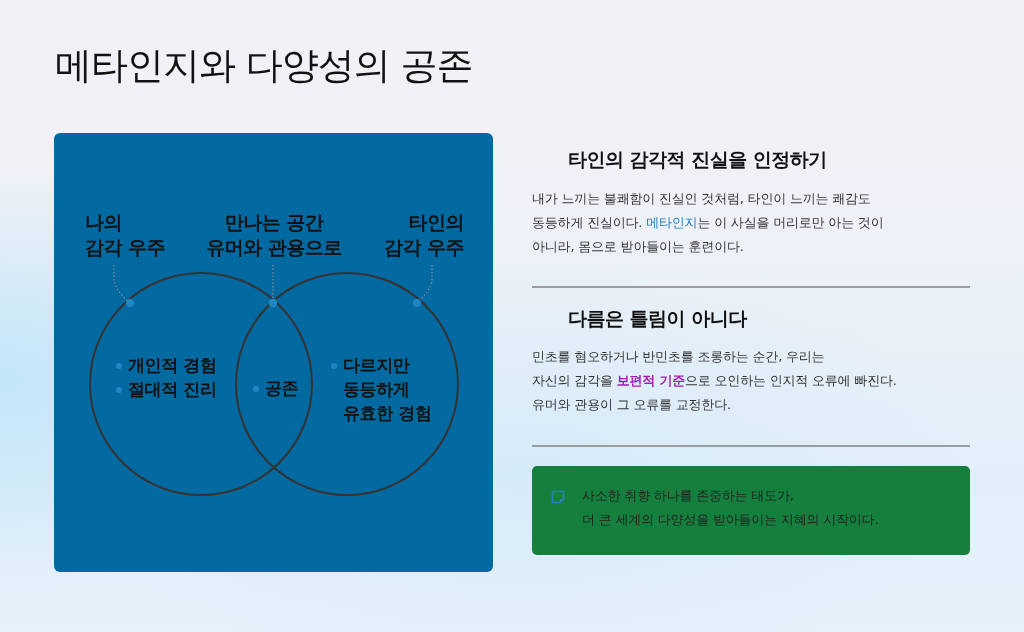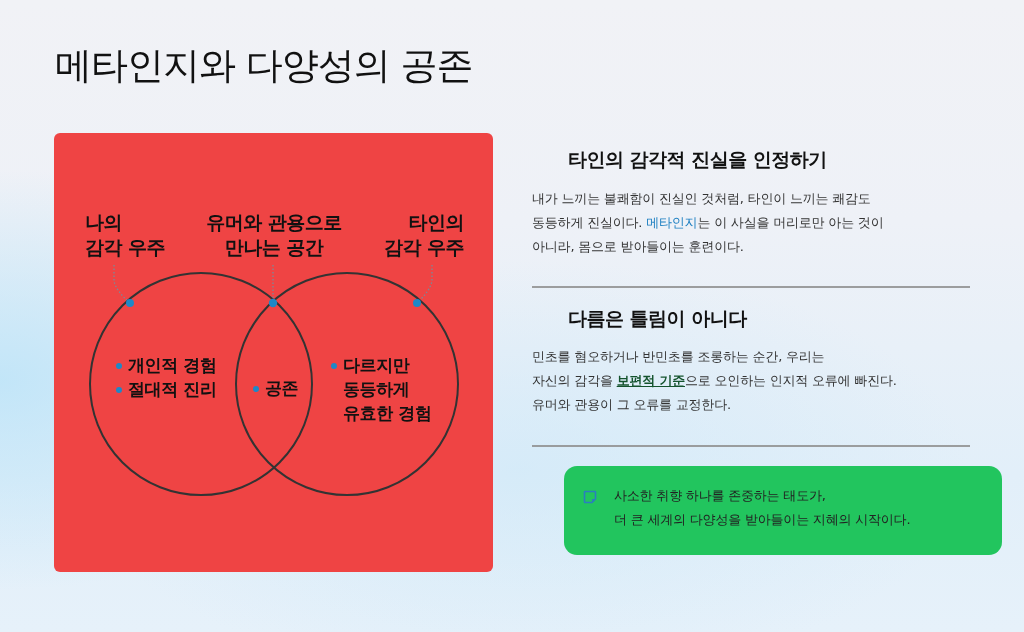--- a/index.html
+++ b/index.html
@@ -14,21 +14,21 @@
       linear-gradient(180deg, #f1f2f6 0%, #eef1f7 35%, #e2eff9 75%, #e6f1fa 100%);
   }
   .page-title {
     position: absolute; left: 55px; top: 42px;
     font-size: 37px; font-weight: normal; letter-spacing: -1px;
     color: #111; line-height: 48px;
   }
   .diagram-card {
     position: absolute; left: 54px; top: 133px;
     width: 439px; height: 439px;
-    background: #ef4444; border-radius: 6px;
+    background: #0369a1; border-radius: 6px;
   }
   .venn-svg { position: absolute; left: 0; top: 0; }
   .venn-label {
     position: absolute; font-size: 19px; font-weight: bold;
     line-height: 25px; letter-spacing: -0.5px; color: #111;
   }
   .venn-label.left { left: 31px; top: 77px; text-align: left; }
   .venn-label.center { left: 140px; top: 77px; width: 160px; text-align: center; }
   .venn-label.right { left: 320px; top: 77px; width: 90px; text-align: right; }
   .venn-items { position: absolute; font-size: 17px; font-weight: bold; line-height: 24px; letter-spacing: -0.4px; }
@@ -44,31 +44,31 @@
   .right-col { position: absolute; left: 532px; top: 140px; width: 438px; }
   .section-heading {
     font-size: 19px; font-weight: bold; letter-spacing: -0.5px; color: #111;
     line-height: 28px;
     margin-left: 36px;
   }
   .section-body {
     font-size: 13px; line-height: 24px; color: #333; letter-spacing: -0.2px;
   }
   .section-body .hl { color: #1c7fc1; text-align: center; }
-  .section-body .strong { font-weight: bold; color: #14532d; text-decoration: underline; }
+  .section-body .strong { font-weight: bold; color: #a21caf; }
   .divider { height: 2px; background: #8e8e8e; opacity: 0.85; }
   .sec1-heading { position: absolute; left: 0; top: 5px; }
   .sec1-body { position: absolute; left: 0; top: 47px; }
   .div1 { position: absolute; left: 0; top: 146px; width: 438px; }
   .sec2-heading { position: absolute; left: 0; top: 164px; }
   .sec2-body { position: absolute; left: 0; top: 205px; }
   .div2 { position: absolute; left: 0; top: 305px; width: 438px; }
   .callout {
     position: absolute; left: 0; top: 326px; width: 438px; height: 89px;
-    background: #22c55e; border-radius: 13px; margin-left: 32px;
+    background: #15803d; border-radius: 5px;
   }
   .callout-icon { position: absolute; left: 19px; top: 24px; width: 14px; height: 14px; }
   .callout-text {
     position: absolute; left: 50px; top: 18px;
     font-size: 13px; line-height: 24px; color: #222; letter-spacing: -0.2px;
   }
 </style>
 </head>
 <body>
 
@@ -87,22 +87,22 @@
     <circle cx="76" cy="170" r="4" fill="#1e88c7"></circle>
     <circle cx="219" cy="170" r="4.2" fill="#1e88c7"></circle>
     <circle cx="363" cy="170" r="4" fill="#1e88c7"></circle>
   </svg>
 
   <div class="venn-label left">
     <div>나의</div>
     <div>감각 우주</div>
   </div>
   <div class="venn-label center">
+    <div>만나는 공간</div>
     <div>유머와 관용으로</div>
-    <div>만나는 공간</div>
   </div>
   <div class="venn-label right">
     <div>타인의</div>
     <div>감각 우주</div>
   </div>
 
   <div class="venn-items left">
     <div class="item">
       <div>개인적 경험</div>
     </div>

